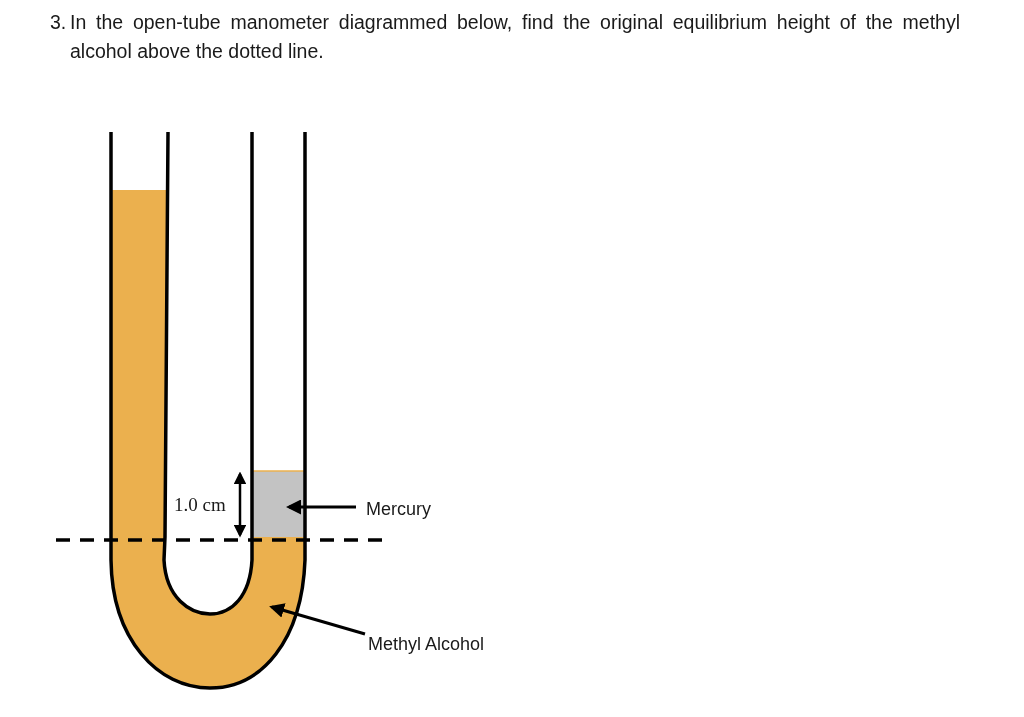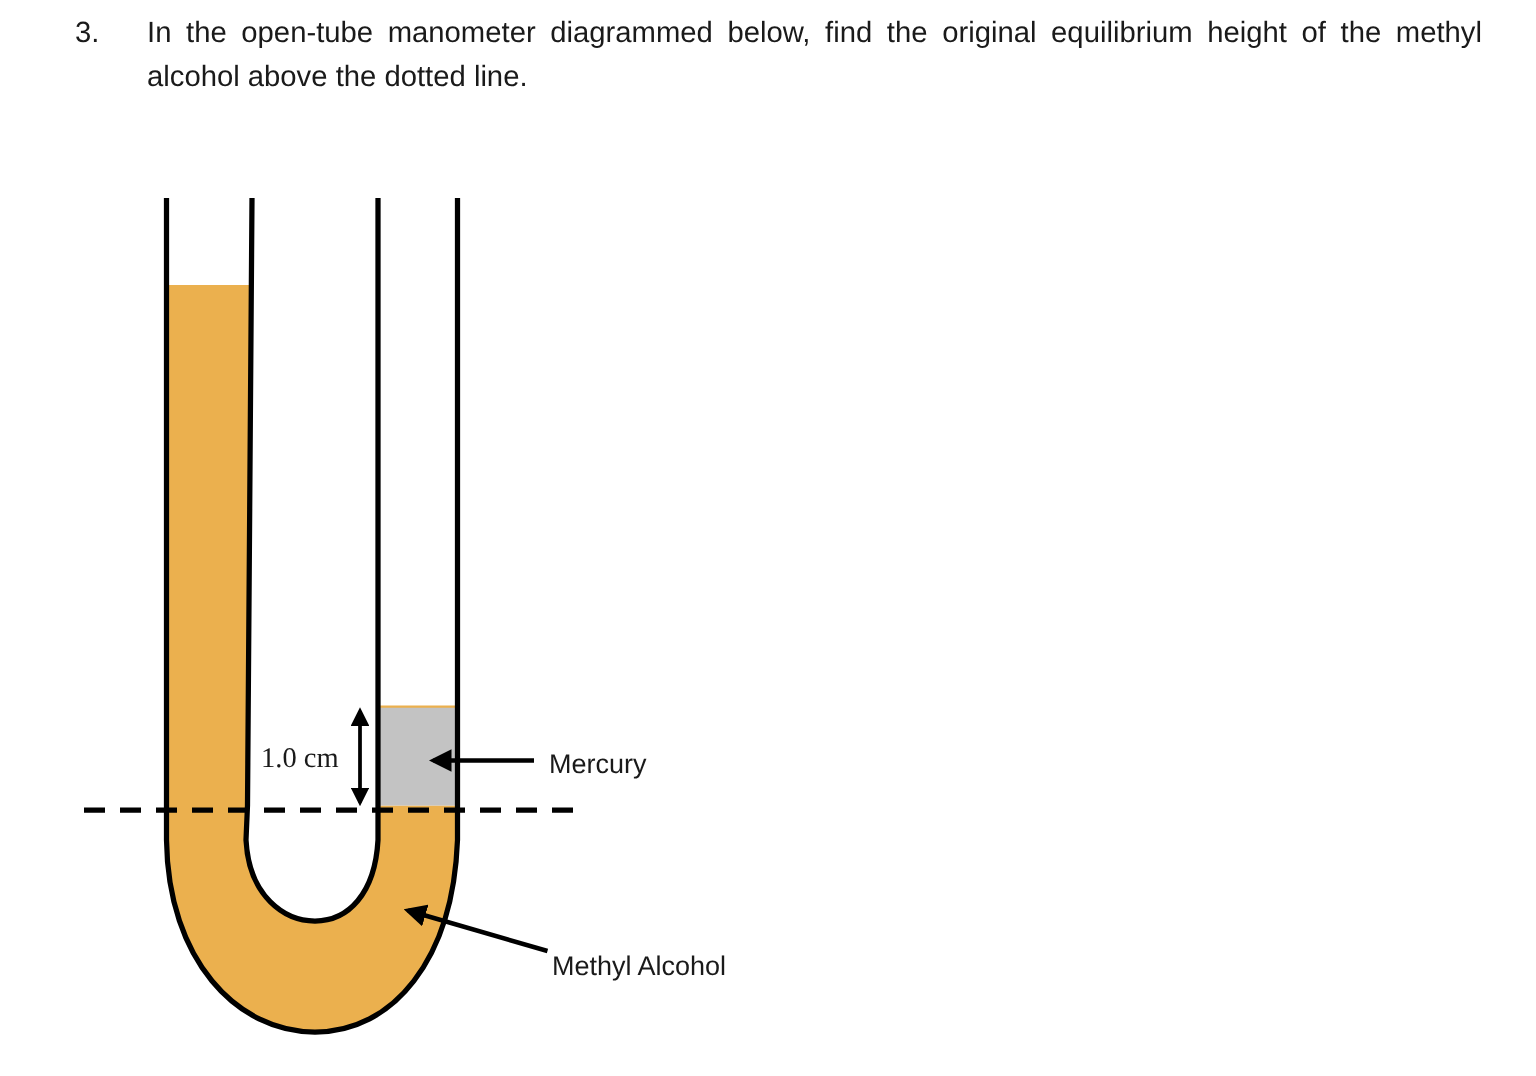--- a/index.html
+++ b/index.html
@@ -1,19 +1,19 @@
 <!DOCTYPE html>
 <html><head>
   <meta charset="utf-8">
   <style>
     html, body { margin: 0; padding: 0; background: #ffffff; }
     body { width: 1024px; height: 717px; position: relative; overflow: hidden; font-family: "Liberation Sans", sans-serif; color: #1a1a1a; }
     .question { position: absolute; left: 50px; top: 8px; width: 920px; font-size: 19.5px; line-height: 29px; }
     .q-num { position: absolute; left: 0; top: 0; }
-    .q-text { position: absolute; left: 48px; top: 0; width: 890px; text-align: justify; text-align-last: left; }
+    .q-text { position: absolute; left: 20px; top: 0; width: 890px; text-align: justify; text-align-last: left; }
     .diagram { position: absolute; left: 0; top: 0; }
     .lbl-sans { font-family: "Liberation Sans", sans-serif; font-size: 18px; fill: #1a1a1a; }
     .lbl-serif { font-family: "Liberation Serif", serif; font-size: 19px; fill: #1a1a1a; }
   </style>
 </head>
 <body>
 
 <div class="question">
   <span class="q-num">3.</span>
   <span class="q-text">In the open-tube manometer diagrammed below, find the original equilibrium height of the methyl alcohol above the dotted line.</span>

